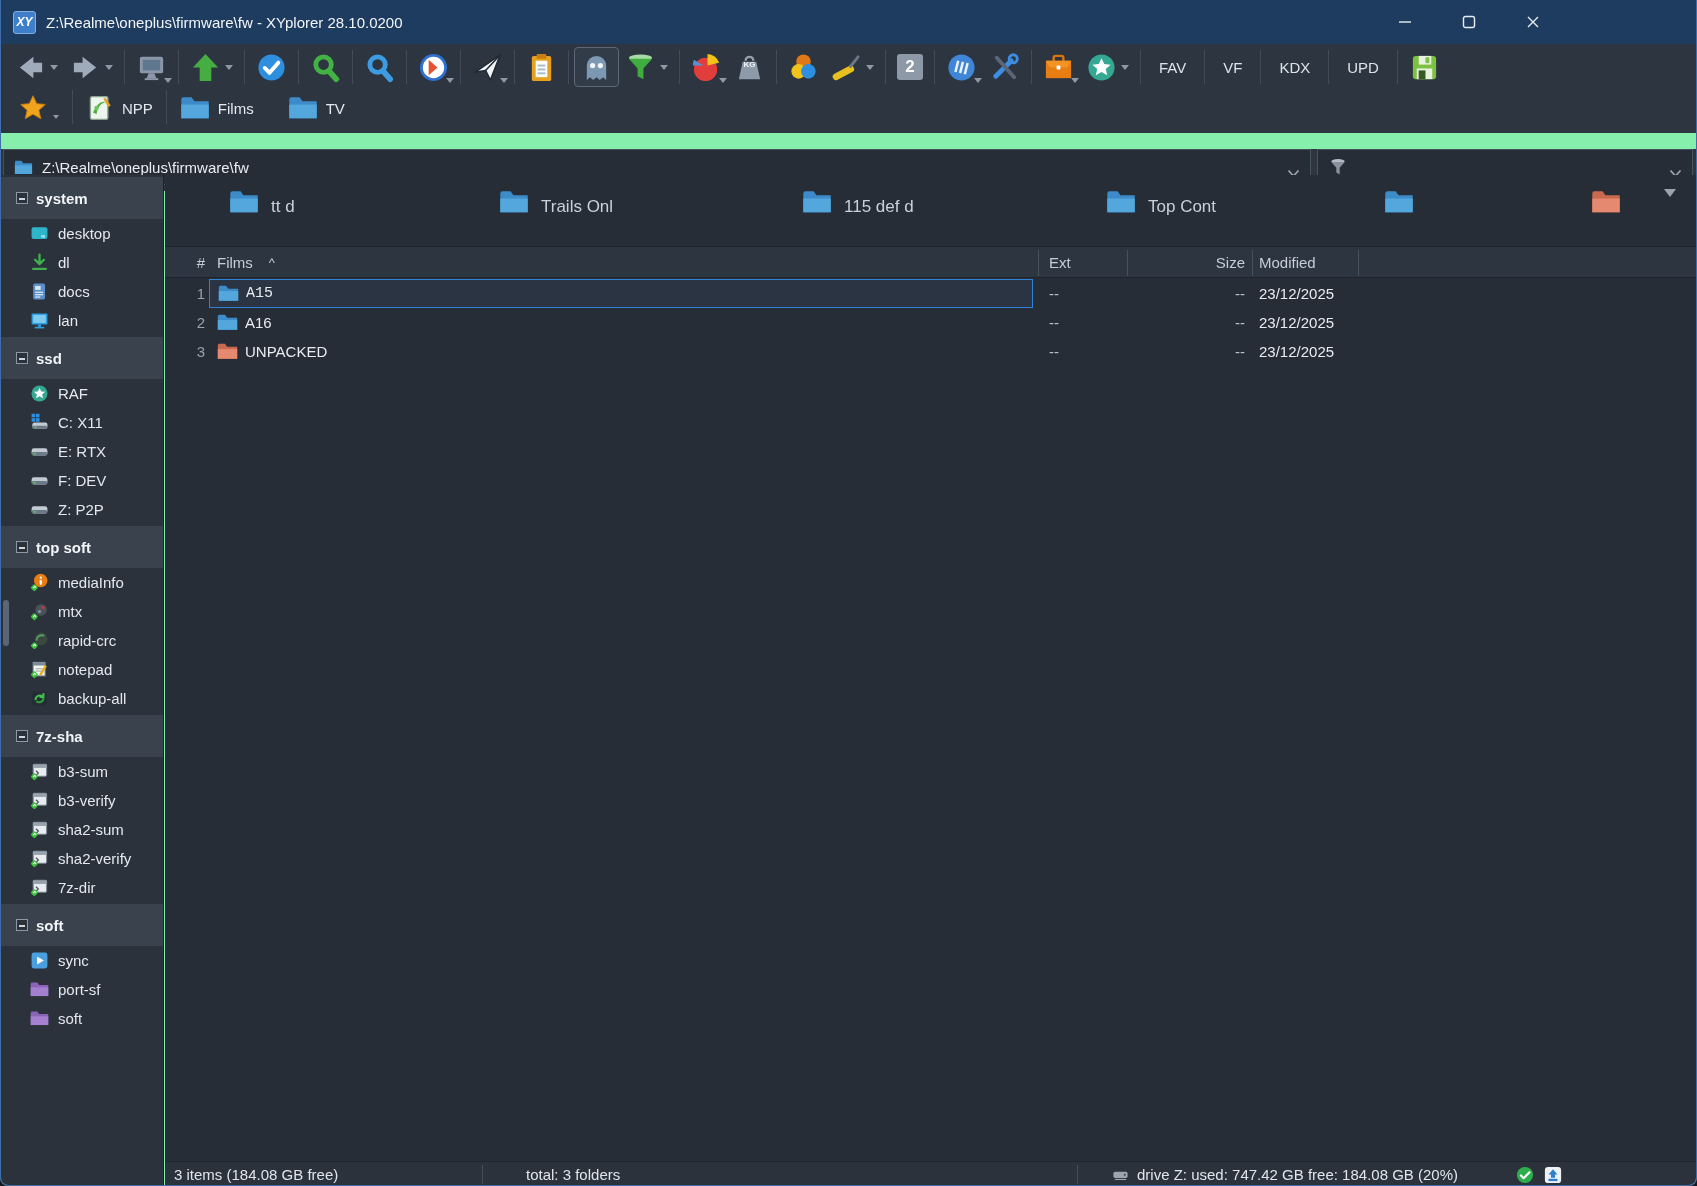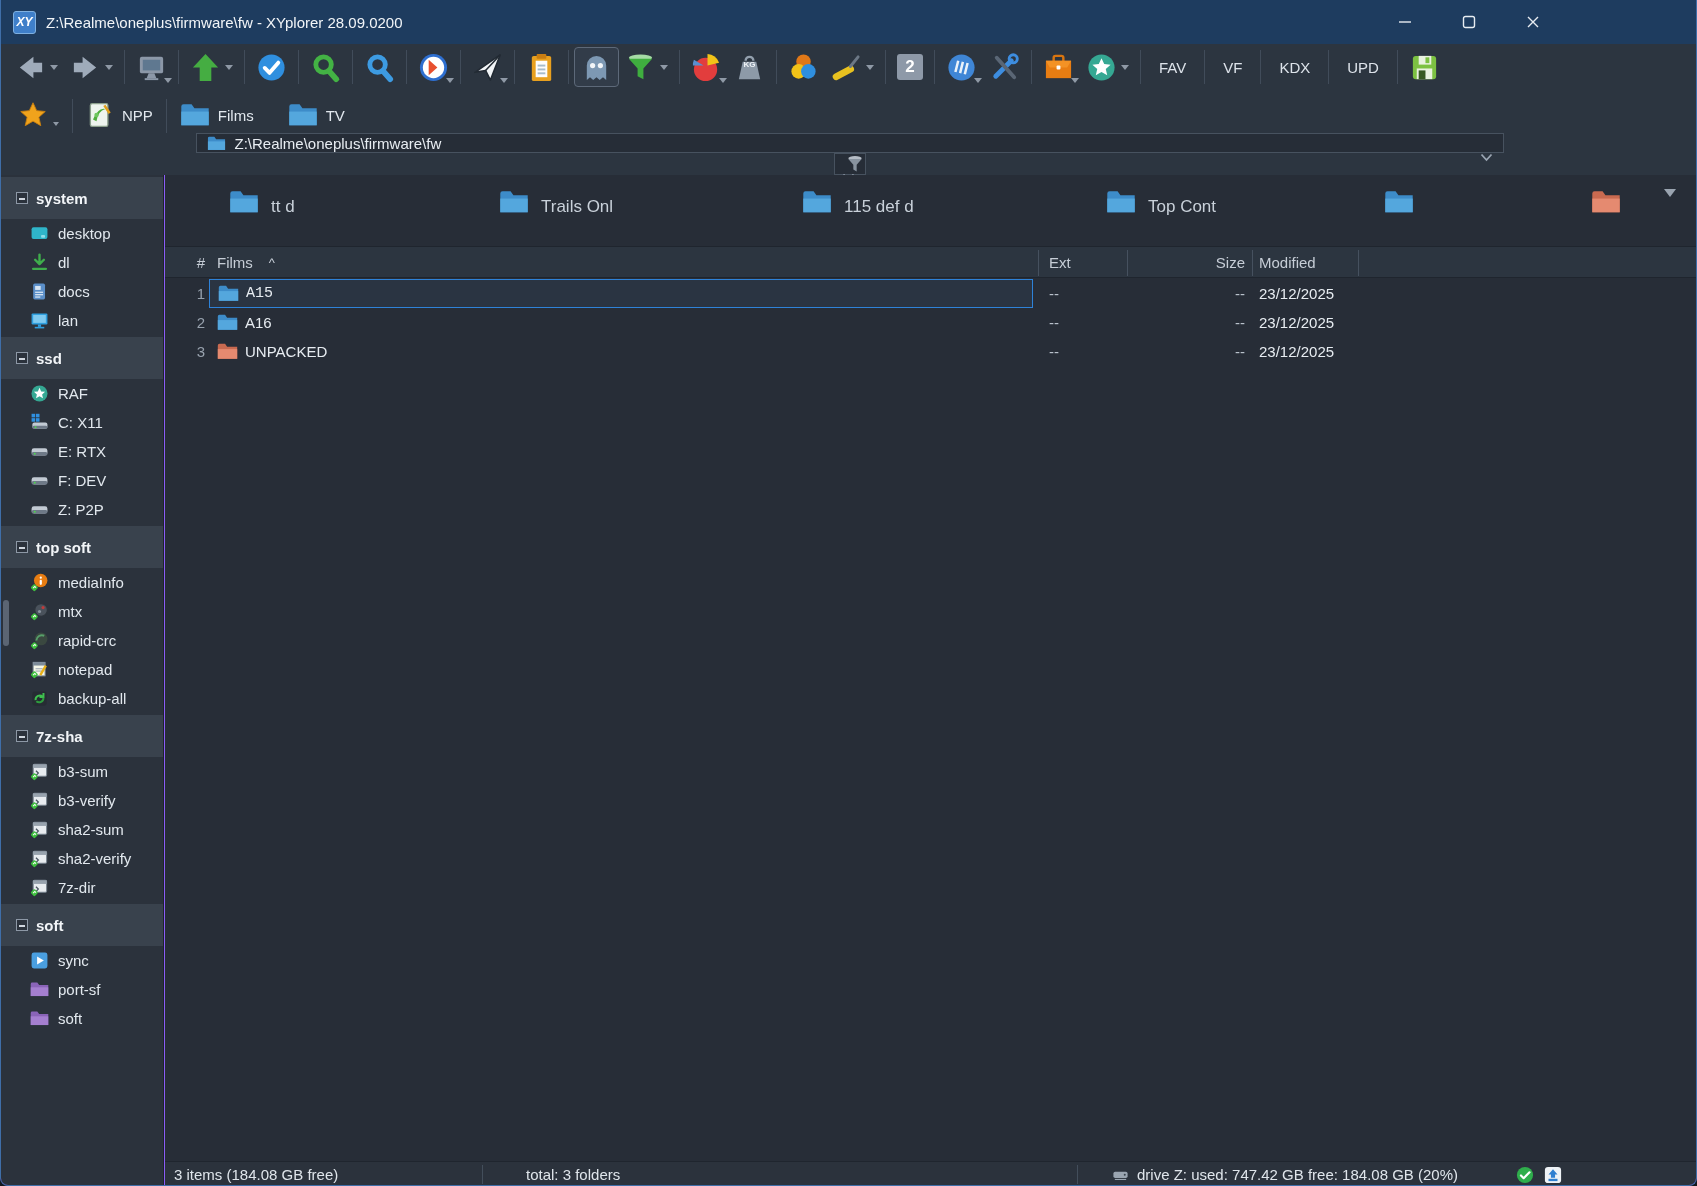--- a/index.html
+++ b/index.html
@@ -1,20 +1,20 @@
 <!DOCTYPE html>
 <html><head>
 <meta charset="utf-8">
 <style>
   * { margin:0; padding:0; box-sizing:border-box; }
   html,body { background:#14181f; }
   body { font-family:"Liberation Sans","DejaVu Sans",sans-serif; }
   #app {
     position:relative; width:1697px; height:1186px; overflow:hidden;
-    background:#8b5cf6; color:#e7ecf1; font-size:15px;
+    background:#86efac; color:#e7ecf1; font-size:15px;
     border:1px solid #3f6ea8; border-top:none; border-radius:0 0 8px 8px;
   }
   
   .titlebar { position:absolute; left:0; top:0; width:100%; height:44px; background:#1e3c5f; display:flex; align-items:center; }
   .xylogo { width:23px; height:23px; margin-left:12px; background:#3f7fc9; border:1px solid #7fb0e0; border-radius:3px;
             color:#fff; font-weight:bold; font-style:italic; font-size:12px; display:flex; align-items:center; justify-content:center; }
   .wtitle { margin-left:10px; font-size:15px; color:#f2f5f8; }
   .wctrls { position:absolute; left:1372px; top:0; height:44px; display:flex; }
   .wbtn { width:64px; height:44px; display:flex; align-items:center; justify-content:center; color:#e8edf2; }
   .wbtn svg { width:14px; height:14px; }
@@ -26,27 +26,27 @@
   .tb.pressed { border:1px solid #5d6979; background:#323c49; }
   .tb.txt { color:#dde3ea; font-size:15px; padding:0 13px; }
   .sep { width:1px; height:34px; background:#414c5a; margin:0 5px; flex:0 0 1px; }
   .dd { width:0; height:0; border-left:4px solid transparent; border-right:4px solid transparent; border-top:5px solid #8f99a6; margin-left:4px; }
   .dd.corner { position:absolute; right:1px; bottom:4px; margin:0; }
   .two-badge { width:26px; height:26px; background:#8e99a8; border-radius:3px; color:#fff; font-weight:bold; font-size:17px;
                display:flex; align-items:center; justify-content:center; }
   .kg-wrap { position:relative; }
   .kg-txt { position:absolute; left:0; top:13px; width:100%; text-align:center; font-size:8px; font-weight:bold; color:#eef2f6; }
   
-  .quickbar { position:absolute; left:0; top:90px; width:100%; height:43px; background:#2c3540; display:flex; align-items:flex-end; padding-left:10px; }
+  .quickbar { position:absolute; left:0; top:90px; width:100%; height:43px; background:#2c3540; display:flex; align-items:flex-start; padding-left:10px; }
   .qb { position:relative; display:flex; align-items:center; height:36px; padding:0 8px; color:#e2e8ee; }
   .qb .ic { width:28px; height:28px; margin-right:8px; }
   .qb .ic svg { width:100%; height:100%; display:block; }
   .qb .fold { width:30px; height:24px; }
   
-  .addrrow { position:absolute; left:0; top:133px; width:100%; height:42px; background:#2c3540; display:flex; align-items:center;flex-direction:column; }
+  .addrrow { position:absolute; left:0; top:149px; width:100%; height:42px; background:#2c3540; display:flex; align-items:flex-start; }
   .field { height:36px; background:#262d37; border:1px solid #47525f; display:flex; align-items:center; position:relative; }
   .addr { margin-left:2px; width:1308px; }
   .addr .fold { width:19px; height:15px; margin-left:10px; }
   .addr .ptxt { margin-left:9px; color:#e8edf2; }
   .filterbox { margin-left:6px; flex:1; margin-right:3px; }
   .chev { position:absolute; right:10px; top:14px; width:13px; height:9px; }
   .chev svg { width:100%; height:100%; }
   .funnel-sm { width:20px; height:20px; margin-left:10px; opacity:.85; }
   .funnel-sm svg { width:100%; height:100%; }
   
@@ -93,21 +93,21 @@
   .st-ic svg, .stbtn svg { width:100%; height:100%; display:block; }
   .stbtn { position:absolute; top:4px; width:18px; height:18px; }
 </style>
 </head>
 <body>
 
 <div id="app">
 
   <div class="titlebar">
     <div class="xylogo">XY</div>
-    <div class="wtitle">Z:\Realme\oneplus\firmware\fw - XYplorer 28.09.0200</div>
+    <div class="wtitle">Z:\Realme\oneplus\firmware\fw - XYplorer 28.10.0200</div>
     <div class="wctrls">
       <div class="wbtn">
           <svg viewBox="0 0 14 14">
             <line x1="1" y1="7" x2="13" y2="7" stroke="#e8edf2" stroke-width="1.4"></line>
           </svg>
         </div>
       <div class="wbtn">
           <svg viewBox="0 0 14 14">
             <rect x="1.5" y="1.5" width="11" height="11" rx="2" fill="none" stroke="#e8edf2" stroke-width="1.4"></rect>
           </svg>

